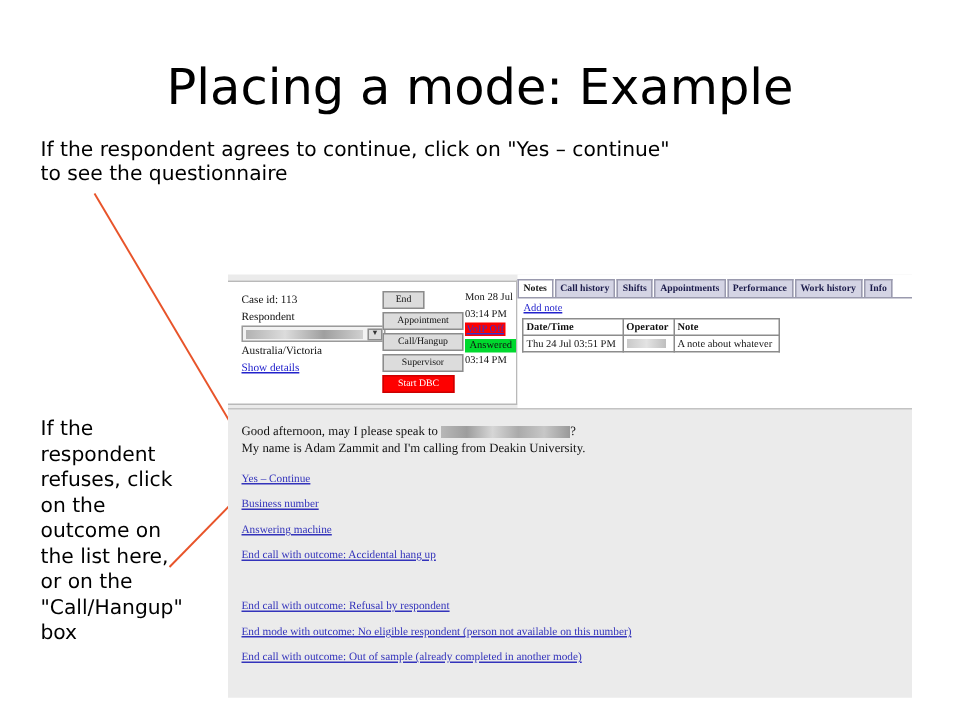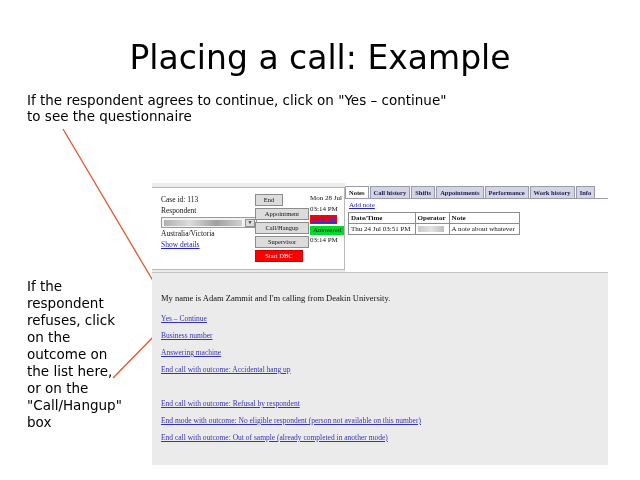--- a/index.html
+++ b/index.html
@@ -264,21 +264,21 @@
     text-decoration: underline;
     font-family: "Liberation Serif", serif;
     white-space: nowrap;
   }
 </style>
 </head>
 <body>
 
 <div id="slide">
 
-  <div id="slide-title">Placing a call: Example</div>
+  <div id="slide-title">Placing a mode: Example</div>
 
   <div class="annotation" id="annot-top">If the respondent agrees to continue, click on "Yes – continue" to see the questionnaire</div>
   <div class="annotation" id="annot-left">If the respondent refuses, click on the outcome on the list here, or on the "Call/Hangup" box</div>
 
   <svg id="arrows" viewBox="0 0 640 480">
     <defs>
       <marker id="ah" markerWidth="6" markerHeight="6" refX="4.6" refY="3" orient="auto">
         <path d="M0,0 L6,3 L0,6 z" fill="#E8542A"></path>
       </marker>
     </defs>
@@ -348,20 +348,23 @@
           </tr>
         </tbody>
           </table>
       </div>
 
       <div id="panel-divider"></div>
     </div>
 
     <div id="script-area">
 
+      <div class="script-line" id="script-l1">
+        <span>Good afternoon, may I please speak to </span><span class="name-redact"></span><span>?</span>
+      </div>
       <div class="script-line" id="script-l2">My name is Adam Zammit and I'm calling from Deakin University.</div>
 
       <a class="outcome-link" style="top:35px;">Yes – Continue</a>
       <a class="outcome-link" style="top:52px;">Business number</a>
       <a class="outcome-link" style="top:69px;">Answering machine</a>
       <a class="outcome-link" style="top:86px;">End call with outcome: Accidental hang up</a>
       <a class="outcome-link" style="top:120px;">End call with outcome: Refusal by respondent</a>
       <a class="outcome-link" style="top:137px;">End mode with outcome: No eligible respondent (person not available on this number)</a>
       <a class="outcome-link" style="top:154px;">End call with outcome: Out of sample (already completed in another mode)</a>
     </div>

